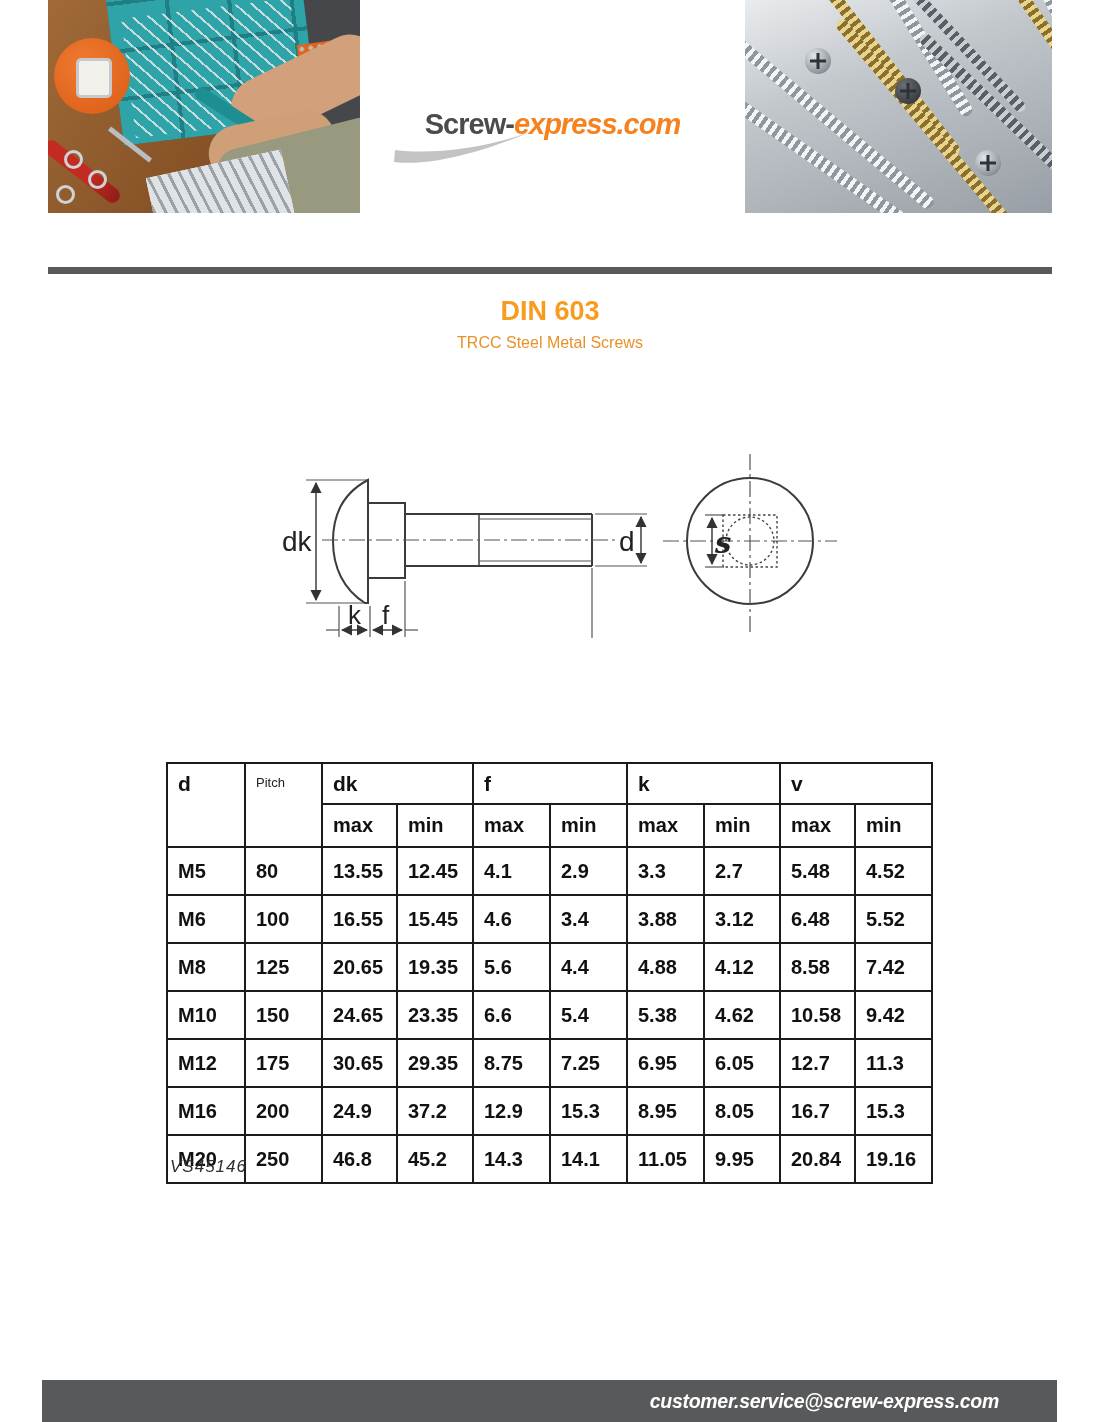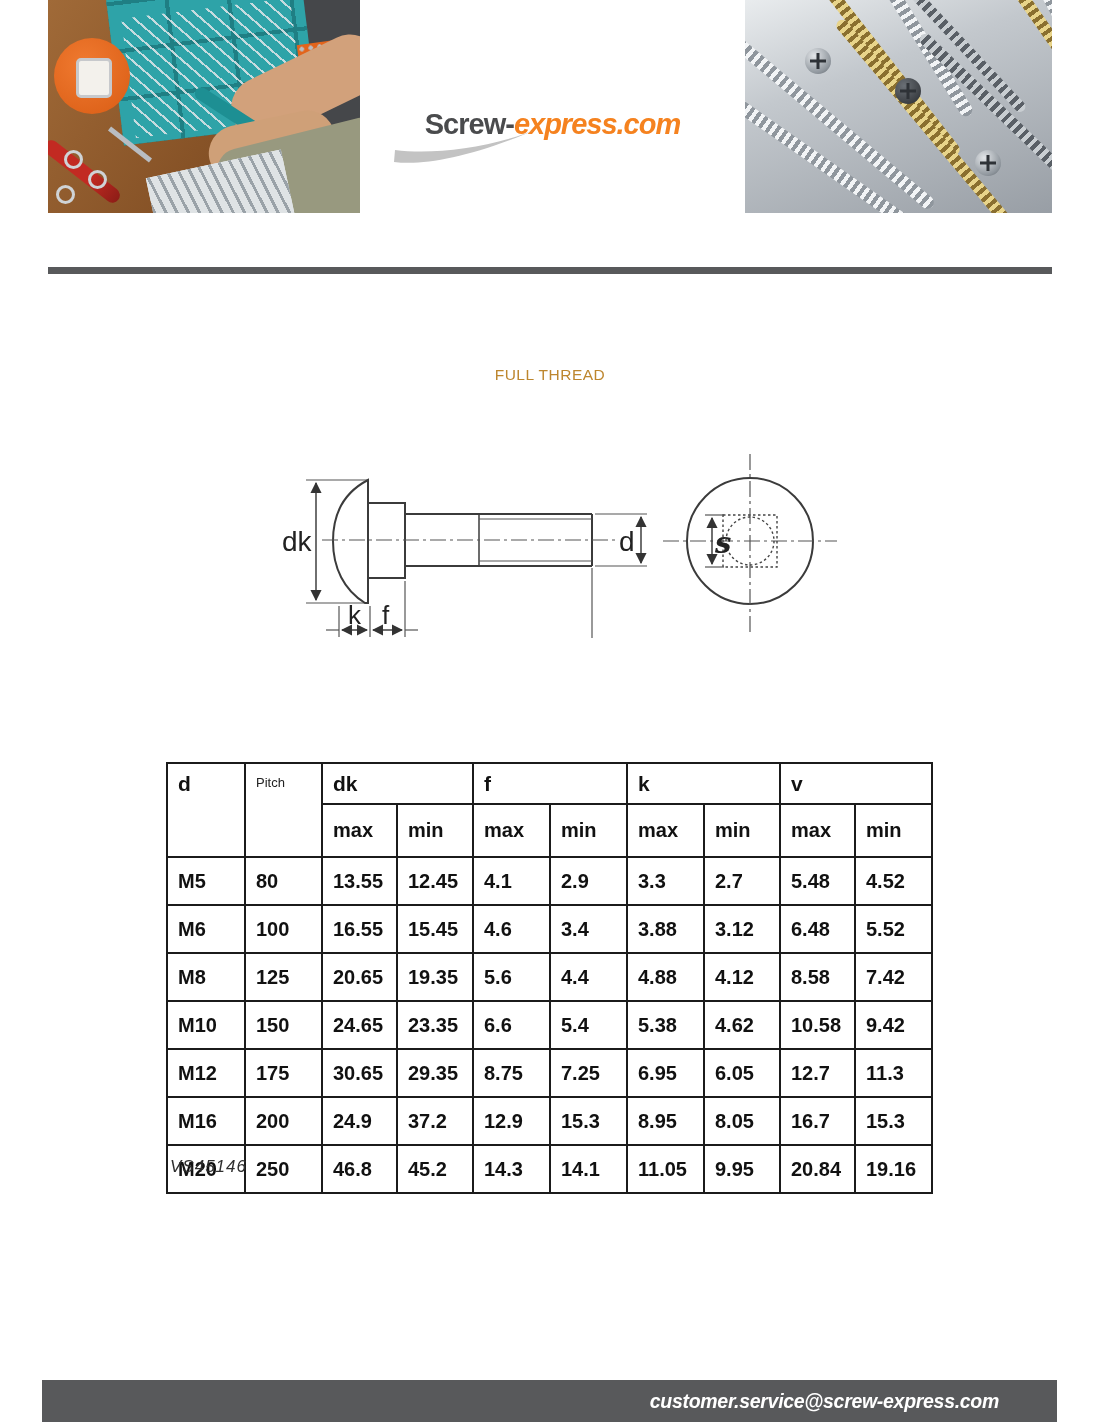--- a/index.html
+++ b/index.html
@@ -69,21 +69,21 @@
   .dot{stroke:#444;stroke-width:1.4;fill:none;stroke-dasharray:2.5 2.5;}
   .dlabel{font-family:"Liberation Sans",sans-serif;font-size:28px;fill:#222;}
   .dlabel-small{font-family:"Liberation Sans",sans-serif;font-size:26px;fill:#222;}
   .slabel{font-family:"DejaVu Serif",serif;font-style:italic;font-weight:600;font-size:29px;fill:#222;}
 
   
   .spec-table{position:absolute;left:166px;top:762px;border-collapse:collapse;table-layout:fixed;}
   .spec-table th,.spec-table td{border:2px solid #1b1b1b;padding:0 0 0 10px;text-align:left;
         color:#111;font-weight:700;overflow:hidden;}
   .spec-table tr.h1{height:41px;}
-  .spec-table tr.h2{height:53px;}
+  .spec-table tr.h2{height:43px;}
   .spec-table tbody tr{height:48px;}
   th.corner{vertical-align:top;padding-top:8px;font-size:21px;}
   th.pitch{vertical-align:top;padding-top:11px;font-size:13px;font-weight:400;color:#222;}
   th.group{font-size:21px;vertical-align:middle;}
   th.mm{font-size:20px;vertical-align:middle;}
   .spec-table td{font-size:20px;vertical-align:middle;}
 
   .ref-code{position:absolute;left:170px;top:1157px;font-style:italic;font-size:17px;
             letter-spacing:1px;color:#2f2f2f;}
 
@@ -135,21 +135,22 @@
     <div class="rod rod-brass" style="left:40px;top:130px;width:300px;height:12px;transform:rotate(50deg);"></div>
     <div class="rod rod-dark" style="left:140px;top:120px;width:260px;height:12px;transform:rotate(44deg);"></div>
     <div class="rod rod-silver" style="left:-40px;top:180px;width:300px;height:13px;transform:rotate(35deg);"></div>
     <div class="screwhead dark" style="left:150px;top:78px;"></div>
     <div class="screwhead" style="left:60px;top:48px;"></div>
     <div class="screwhead" style="left:230px;top:150px;"></div>
   </div>
 
   <div class="banner-shadow"></div>
 
-  <div class="tb tb-thread">FULL THREAD</div>
+  <div class="tb tb-standard">DIN 603</div>
+  <div class="tb tb-product">TRCC Steel Metal Screws</div>
 
   <svg class="drawing" width="615" height="220" viewBox="0 0 615 220">
     <defs>
       <marker id="arr" viewBox="0 0 10 10" refX="9" refY="5" markerWidth="8" markerHeight="8" orient="auto-start-reverse">
         <path d="M0,0 L10,5 L0,10 Z" fill="#333"></path>
       </marker>
     </defs>
 
     <g>
 

